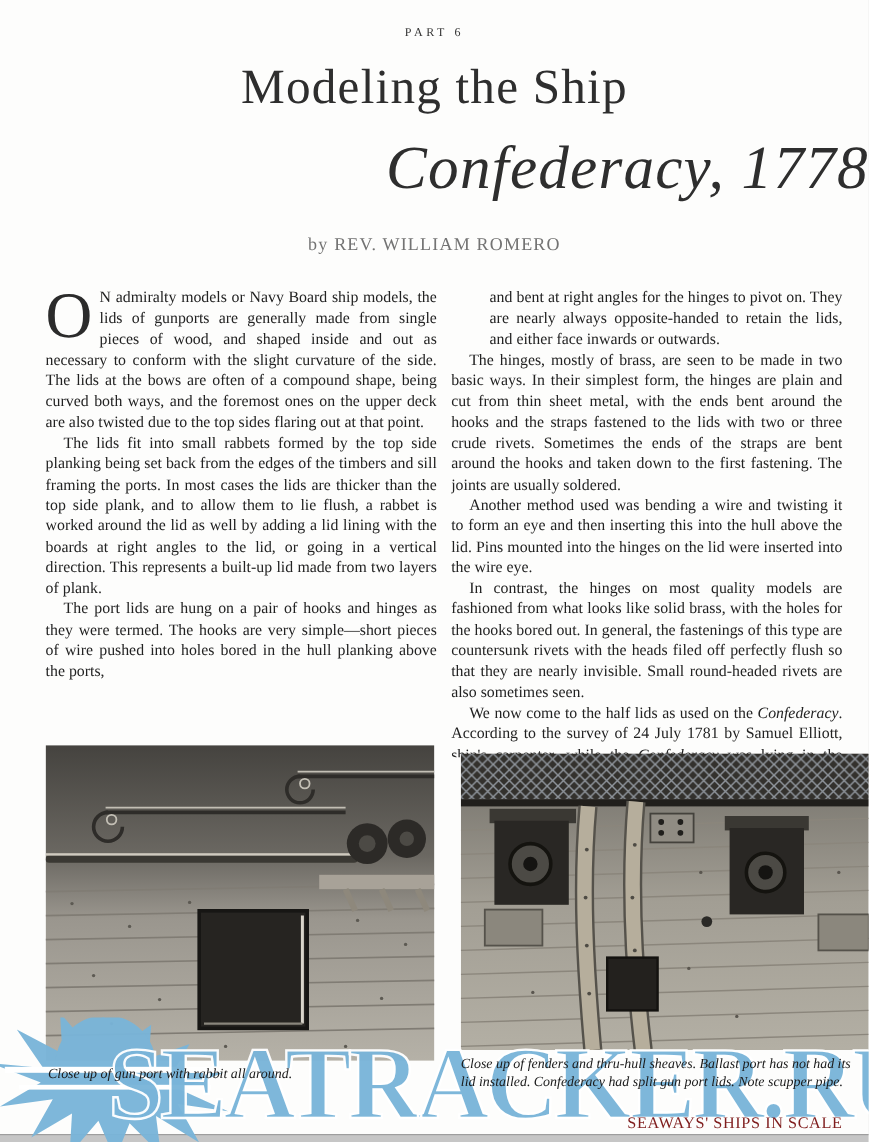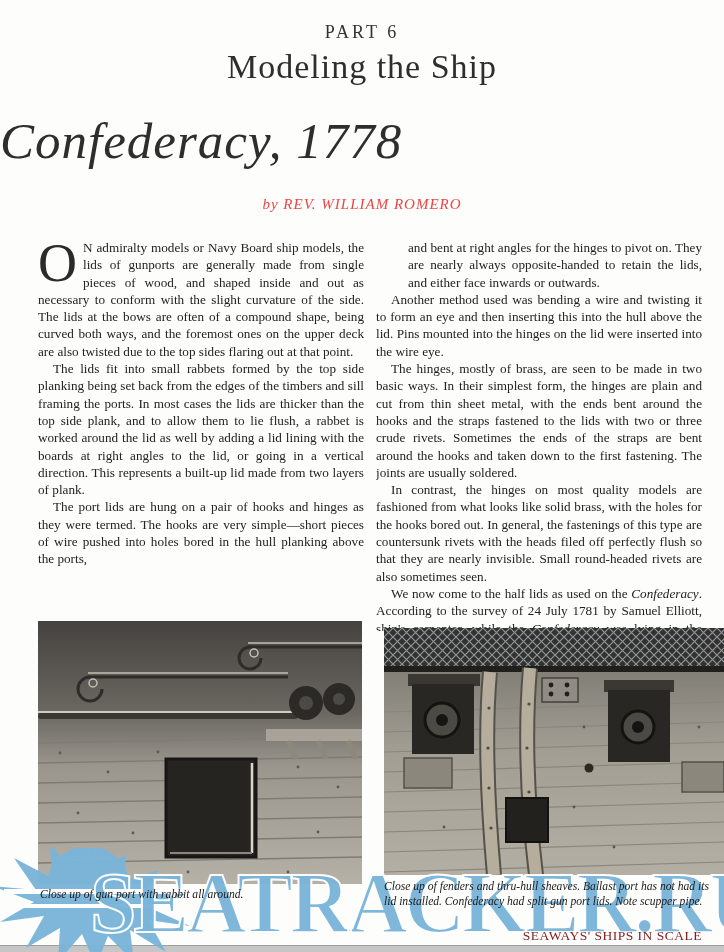--- a/index.html
+++ b/index.html
@@ -4,33 +4,33 @@
 <style>
   html,body{margin:0;padding:0;background:#e8e8e8;}
   .page{
     position:relative;width:724px;height:952px;background:#fdfdfc;
     font-family:"Liberation Serif", serif;color:#1c1c1c;overflow:hidden;
     margin:0 auto;
   }
   
   .part-label{
     position:absolute;top:22px;left:0;width:100%;text-align:center;
-    font-size:18px;letter-spacing:3px;color:#333;
+    font-size:10px;letter-spacing:3px;color:#333;
   }
   .title1{
     position:absolute;top:48px;left:0;width:100%;text-align:center;
-    font-size:34px;color:#2e2e2e;letter-spacing:1px;
+    font-size:41px;color:#2e2e2e;letter-spacing:1px;
   }
   .title2{
-    position:absolute;top:112px;left:0;width:100%;text-align:left;
+    position:absolute;top:112px;left:0;width:100%;text-align:right;
     font-size:51px;font-style:italic;color:#2e2e2e;letter-spacing:1px;
   }
   .byline{
     position:absolute;top:196px;left:0;width:100%;text-align:center;
-    font-size:15px;color:#ef4444;letter-spacing:1px;font-style:italic;
+    font-size:15px;color:#737373;letter-spacing:1px;
   }
   
   .col{
     position:absolute;top:239px;width:326px;height:392px;overflow:hidden;
     font-size:13.2px;line-height:17.3px;text-align:justify;color:#222;
   }
   .col-left{left:38px;}
   .col-right{left:376px;}
   .col p{margin:0;text-indent:15px;}
   .col p.flush{text-indent:0;margin-left:32px;}
@@ -85,22 +85,22 @@
   <div class="title2">Confederacy, 1778</div>
   <div class="byline">by REV. WILLIAM ROMERO</div>
 
   <div class="col col-left" id="col-left">
       <p class="dropcap-para"><span class="dropcap">O</span>N admiralty models or Navy Board ship models, the lids of gunports are generally made from single pieces of wood, and shaped inside and out as necessary to conform with the slight curvature of the side. The lids at the bows are often of a compound shape, being curved both ways, and the foremost ones on the upper deck are also twisted due to the top sides flaring out at that point.</p>
       <p>The lids fit into small rabbets formed by the top side planking being set back from the edges of the timbers and sill framing the ports. In most cases the lids are thicker than the top side plank, and to allow them to lie flush, a rabbet is worked around the lid as well by adding a lid lining with the boards at right angles to the lid, or going in a vertical direction. This represents a built-up lid made from two layers of plank.</p>
       <p>The port lids are hung on a pair of hooks and hinges as they were termed. The hooks are very simple—short pieces of wire pushed into holes bored in the hull planking above the ports,</p>
     </div>
   <div class="col col-right" id="col-right">
       <p class="flush">and bent at right angles for the hinges to pivot on. They are nearly always opposite-handed to retain the lids, and either face inwards or outwards.</p>
+      <p>The hinges, mostly of brass, are seen to be made in two basic ways. In their simplest form, the hinges are plain and cut from thin sheet metal, with the ends bent around the hooks and the straps fastened to the lids with two or three crude rivets. Sometimes the ends of the straps are bent around the hooks and taken down to the first fastening. The joints are usually soldered.</p>
       <p>Another method used was bending a wire and twisting it to form an eye and then inserting this into the hull above the lid. Pins mounted into the hinges on the lid were inserted into the wire eye.</p>
-      <p>The hinges, mostly of brass, are seen to be made in two basic ways. In their simplest form, the hinges are plain and cut from thin sheet metal, with the ends bent around the hooks and the straps fastened to the lids with two or three crude rivets. Sometimes the ends of the straps are bent around the hooks and taken down to the first fastening. The joints are usually soldered.</p>
       <p>In contrast, the hinges on most quality models are fashioned from what looks like solid brass, with the holes for the hooks bored out. In general, the fastenings of this type are countersunk rivets with the heads filed off perfectly flush so that they are nearly invisible. Small round-headed rivets are also sometimes seen.</p>
       <p>We now come to the half lids as used on the <i>Confederacy</i>. According to the survey of 24 July 1781 by Samuel Elliott, ship's carpenter, while the <i>Confederacy</i> was lying in the Downs (England), the ship had half lids which opened upwards and down. This type was generally found at the stern chaseports, and appears around 1797, although introduced</p>
     </div>
 
   <div class="figure fig-left">
     <svg width="324" height="263" viewBox="0 0 324 263" xmlns="http://www.w3.org/2000/svg">
       <defs>
         <linearGradient id="gradL" x1="0" y1="0" x2="0" y2="1">
           <stop offset="0" stop-color="#45433f"></stop>
           <stop offset="0.35" stop-color="#6b6862"></stop>

